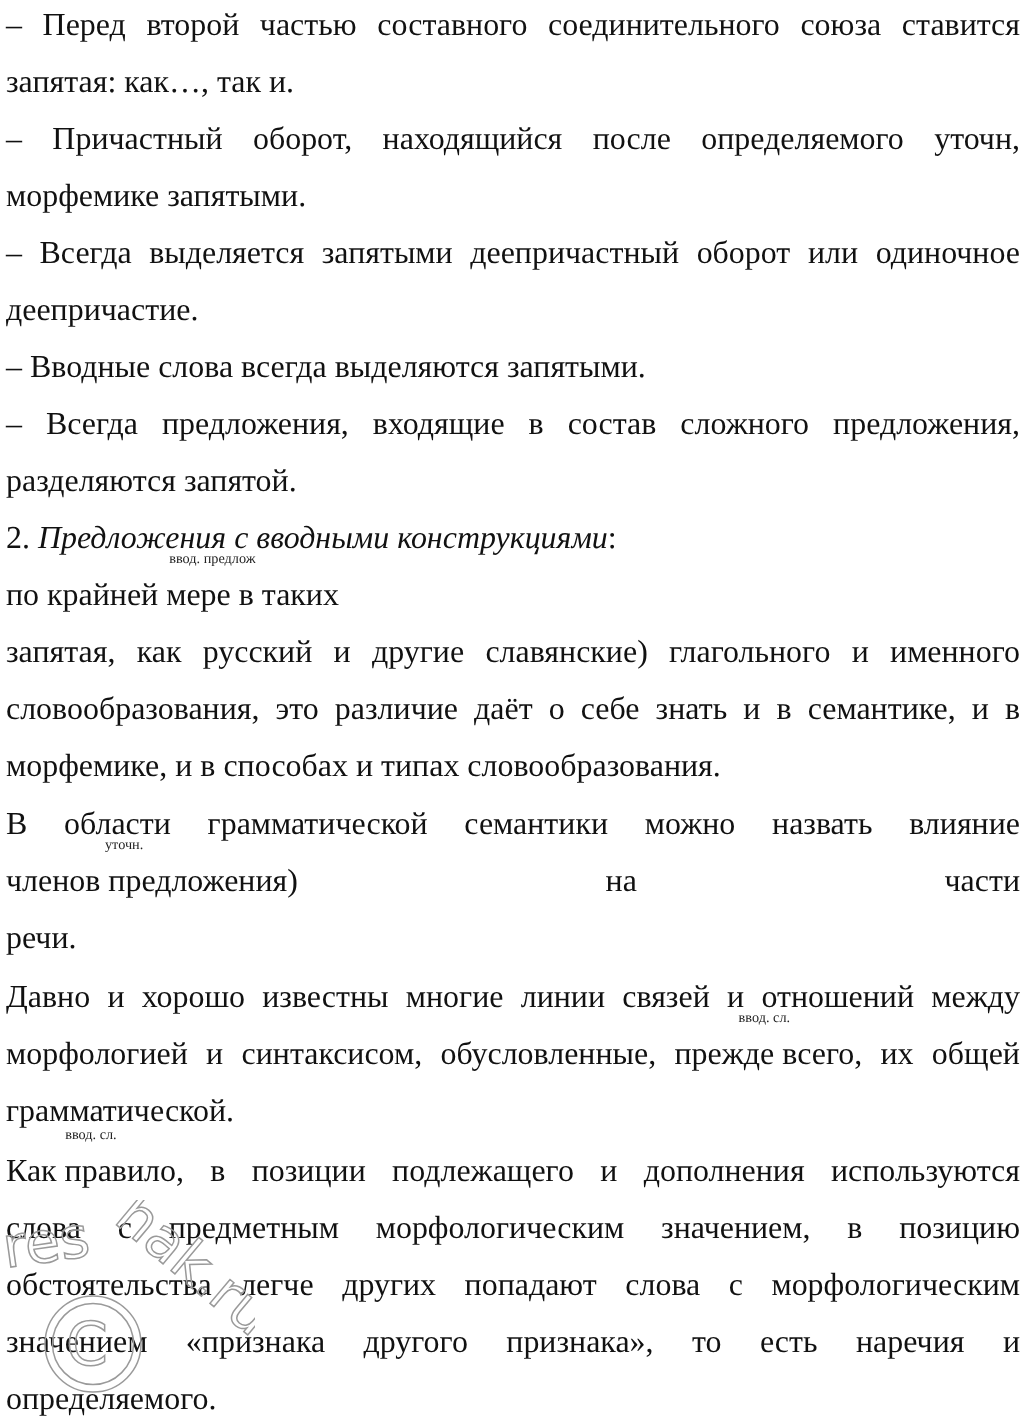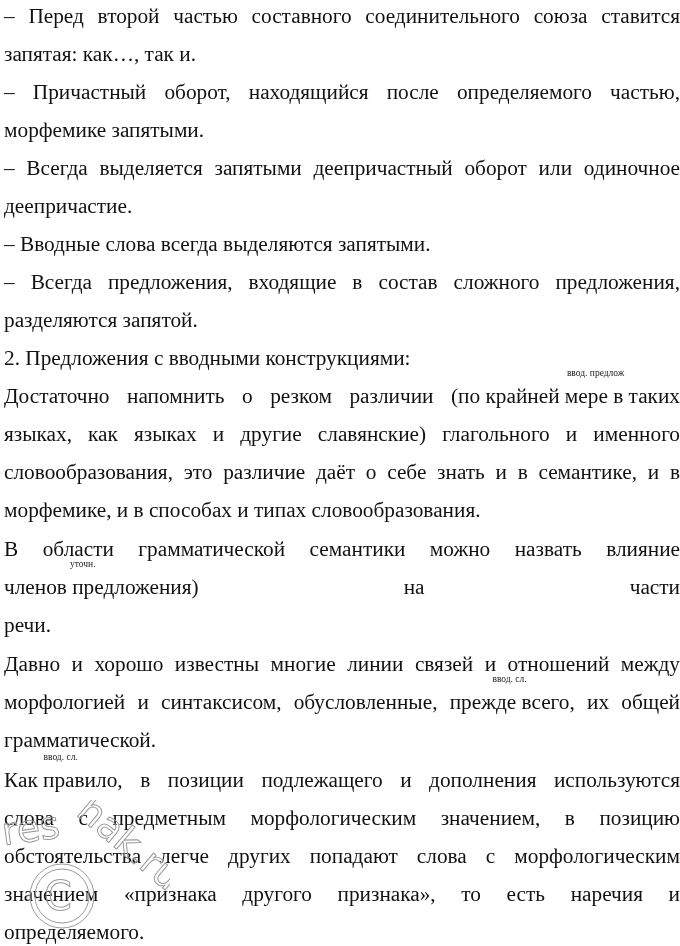--- a/index.html
+++ b/index.html
@@ -9,58 +9,58 @@
       color: #111111;
     }
     .page { position: absolute; left: 4px; top: 0; width: 676px; }
     .line {
       position: absolute; left: 0; width: 676px;
       font-size: 21.3px; line-height: 26px; height: 26px;
       white-space: nowrap;
     }
     .just { text-align: justify; text-align-last: justify; }
     .u { text-decoration-thickness: 1px; text-underline-offset: 3px; }
-    .it { }
+    .it { font-style: italic; }
     .anchor { position: relative; display: inline-block; }
     .sup-note {
       position: absolute; font-size: 9.5px; line-height: 10px;
       white-space: nowrap; color: #222; top: -15px; left: 50%; transform: translateX(-50%);
     }
     .watermark {
       position: absolute; left: 0; top: 800px; width: 170px; height: 146px; pointer-events: none;
     }
   </style>
 </head>
 <body>
 
 <div class="page">
 
   <div class="line just" style="top:3px">– Перед второй частью составного соединительного союза ставится</div>
   <div class="line" style="top:41px">запятая: как…, так и.</div>
 
-  <div class="line just" style="top:79px">– Причастный оборот, находящийся после определяемого частью,</div>
+  <div class="line just" style="top:79px">– Причастный оборот, находящийся после определяемого уточн,</div>
   <div class="line" style="top:117px">морфемике запятыми.</div>
 
   <div class="line just" style="top:155px">– Всегда выделяется запятыми деепричастный оборот или одиночное</div>
   <div class="line" style="top:193px">деепричастие.</div>
 
   <div class="line" style="top:231px">– Вводные слова всегда выделяются запятыми.</div>
 
   <div class="line just" style="top:269px">– Всегда предложения, входящие в состав сложного предложения,</div>
   <div class="line" style="top:307px">разделяются запятой.</div>
 
   <div class="line" style="top:345px">
     <span>2. </span><span class="it">Предложения с вводными конструкциями</span><span>:</span>
   </div>
 
   <div class="line just" style="top:383px">
-    <span>Достаточно напомнить о резком различии (</span><span class="anchor"><span class="sup-note" style="left:62%">ввод. предлож</span><span class="u">по крайней мере в таких</span></span>
+    <span class="anchor"><span class="sup-note" style="left:62%">ввод. предлож</span><span class="u">по крайней мере в таких</span></span>
   </div>
   <div class="line just" style="top:421px">
-    <span class="u">языках, как языках и другие славянские</span><span>) глагольного и именного</span>
+    <span class="u">запятая, как русский и другие славянские</span><span>) глагольного и именного</span>
   </div>
   <div class="line just" style="top:459px">словообразования, это различие даёт о себе знать и в семантике, и в</div>
   <div class="line" style="top:497px">морфемике, и в способах и типах словообразования.</div>
 
   <div class="line just" style="top:536px">
     <span>В области грамматической семант</span><span class="u">и</span><span>ки можно назвать вл</span><span class="u">и</span><span>яние</span>
   </div>
   <div class="line just" style="top:574px">
     <span class="anchor"><span class="sup-note" style="left:42%">уточн.</span><span class="u">членов предложения</span></span><span>) на части</span>
   </div>

